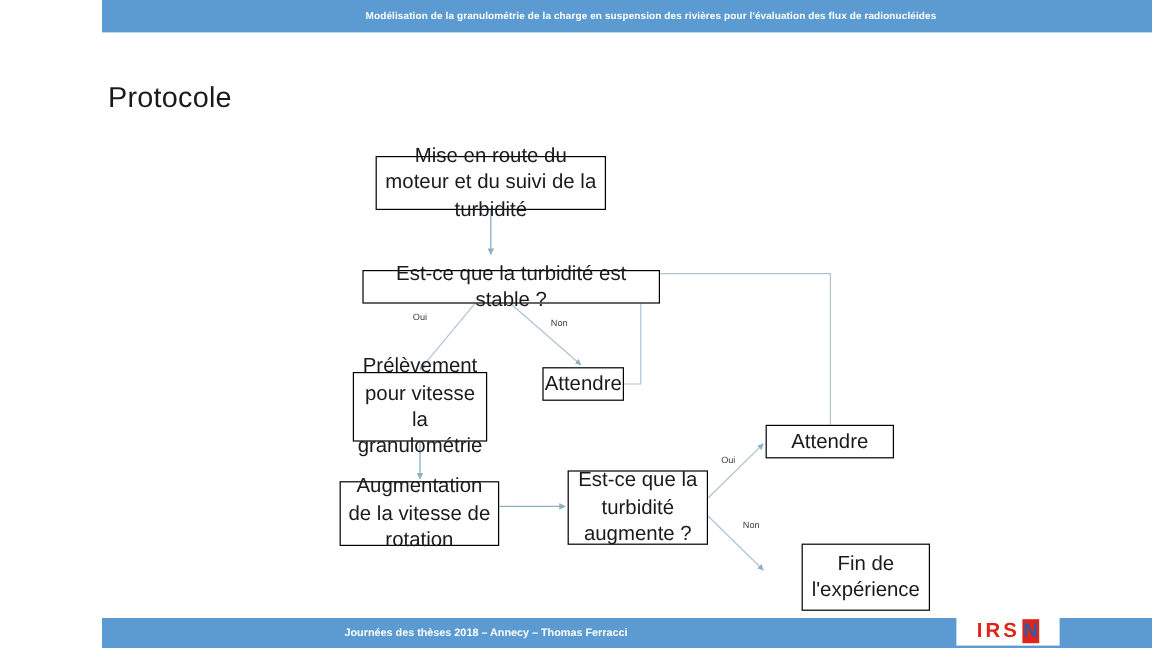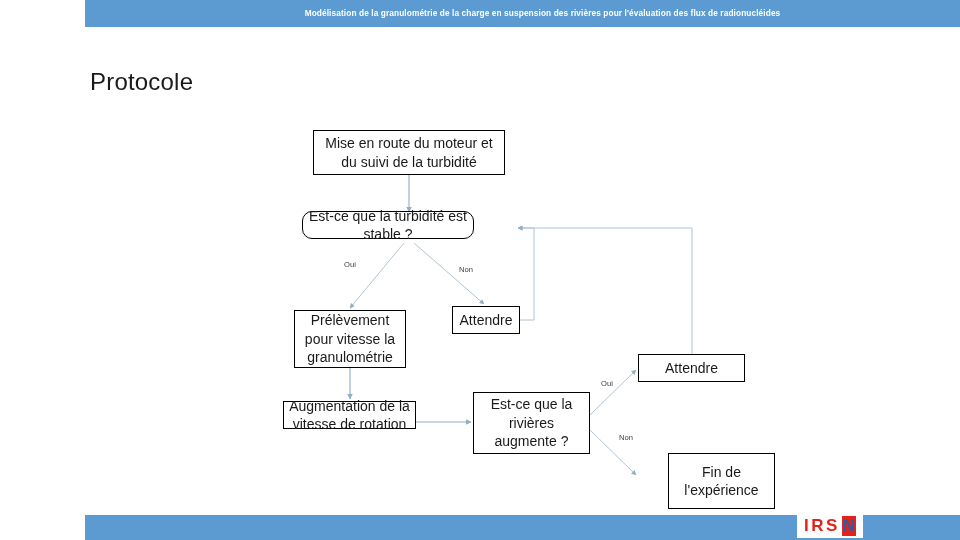--- a/index.html
+++ b/index.html
@@ -78,31 +78,31 @@
   .node {
     position: absolute;
     box-sizing: border-box;
     border: 1.2px solid #000000;
     background: #ffffff;
     color: #1a1a1a;
     display: flex;
     align-items: center;
     justify-content: center;
     text-align: center;
-    font-size: 14px;
+    font-size: 17px;
     line-height: 1.32;
     padding: 2px 5px;
     z-index: 3;
   }
 
   #node-start      { left: 313px; top: 130px; width: 192px; height: 45px; }
-  #node-stable     { left: 302px; top: 211px; width: 172px; height: 28px; border-radius: 10px; }
+  #node-stable     { left: 302px; top: 225px; width: 248px; height: 28px; }
   #node-prelev     { left: 294px; top: 310px; width: 112px; height: 58px; }
   #node-attendre1  { left: 452px; top: 306px; width: 68px;  height: 28px; }
-  #node-augment    { left: 283px; top: 401px; width: 133px; height: 28px; }
+  #node-augment    { left: 283px; top: 401px; width: 133px; height: 54px; }
   #node-augmente   { left: 473px; top: 392px; width: 117px; height: 62px; }
   #node-attendre2  { left: 638px; top: 354px; width: 107px; height: 28px; }
   #node-fin        { left: 638px; top: 453px; width: 107px; height: 56px; margin-left: 30px; }
 
   .edge-label {
     position: absolute;
     font-size: 7.6px;
     color: #3c3c3c;
     z-index: 4;
     white-space: nowrap;
@@ -133,21 +133,21 @@
     font-size: 9px;
     font-weight: bold;
     white-space: nowrap;
   }
 
   
   .logo {
     position: absolute;
     left: 797px;
     top: 514px;
-    width: 66px;
+    width: 86px;
     height: 24px;
     background: #ffffff;
     display: flex;
     align-items: center;
     justify-content: center;
     z-index: 5;
   }
   .logo-text {
     font-size: 17px;
     font-weight: bold;
@@ -201,32 +201,33 @@
       <path d="M 590 430 L 636 475" stroke="#AFC4D4" stroke-width="1" fill="none" marker-end="url(#arrow)"></path>
 
       <path d="M 692 354 L 692 228 L 518 228" stroke="#AFC4D4" stroke-width="1" fill="none" marker-end="url(#arrow)"></path>
     </svg>
 
     <div class="node" id="node-start">Mise en route du moteur et du suivi de la turbidité</div>
     <div class="node" id="node-stable">Est-ce que la turbidité est stable ?</div>
     <div class="node" id="node-prelev">Prélèvement pour vitesse la granulométrie</div>
     <div class="node" id="node-attendre1">Attendre</div>
     <div class="node" id="node-augment">Augmentation de la vitesse de rotation</div>
-    <div class="node" id="node-augmente">Est-ce que la rivières augmente ?</div>
+    <div class="node" id="node-augmente">Est-ce que la turbidité augmente ?</div>
     <div class="node" id="node-attendre2">Attendre</div>
     <div class="node" id="node-fin">Fin de l'expérience</div>
 
     <div class="edge-label" id="lbl-oui-1">Oui</div>
     <div class="edge-label" id="lbl-non-1">Non</div>
     <div class="edge-label" id="lbl-oui-2">Oui</div>
     <div class="edge-label" id="lbl-non-2">Non</div>
 
   </div>
 
   <div class="footer-band"></div>
+  <div class="footer-text">Journées des thèses 2018 – Annecy – Thomas Ferracci</div>
 
   <div class="logo">
     <span class="logo-text">
         <span>IRS</span>
         <span class="logo-n">N</span>
       </span>
   </div>
 
 </div>
 

